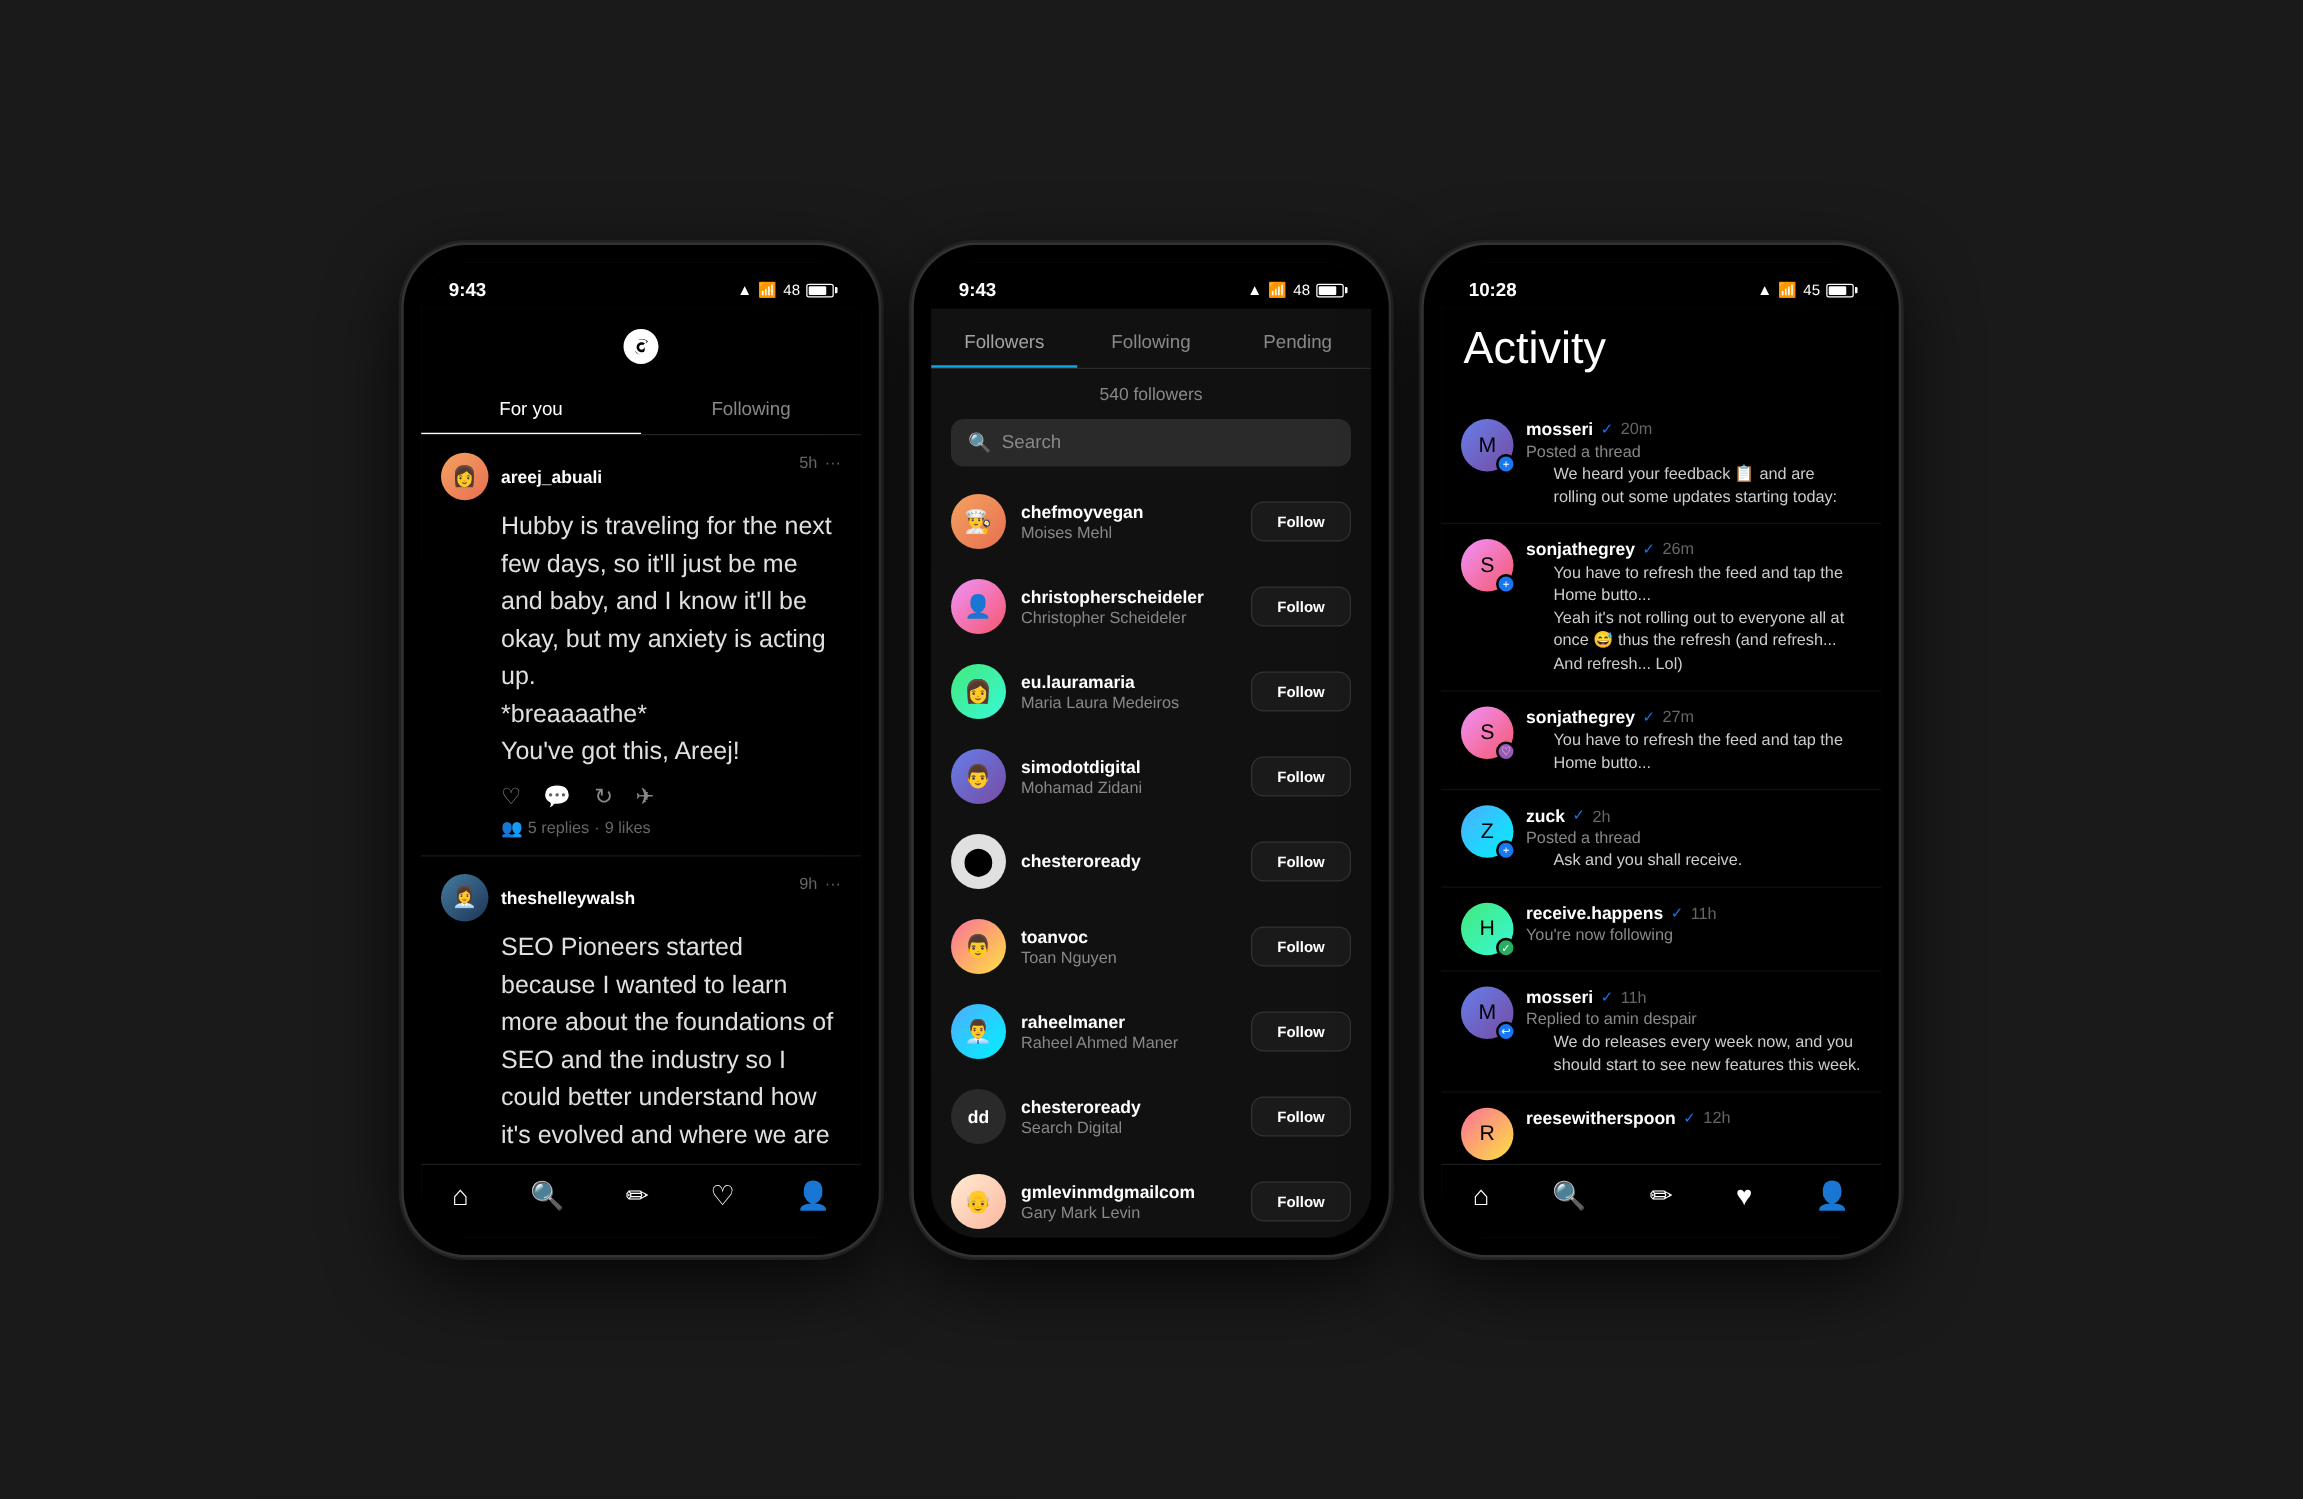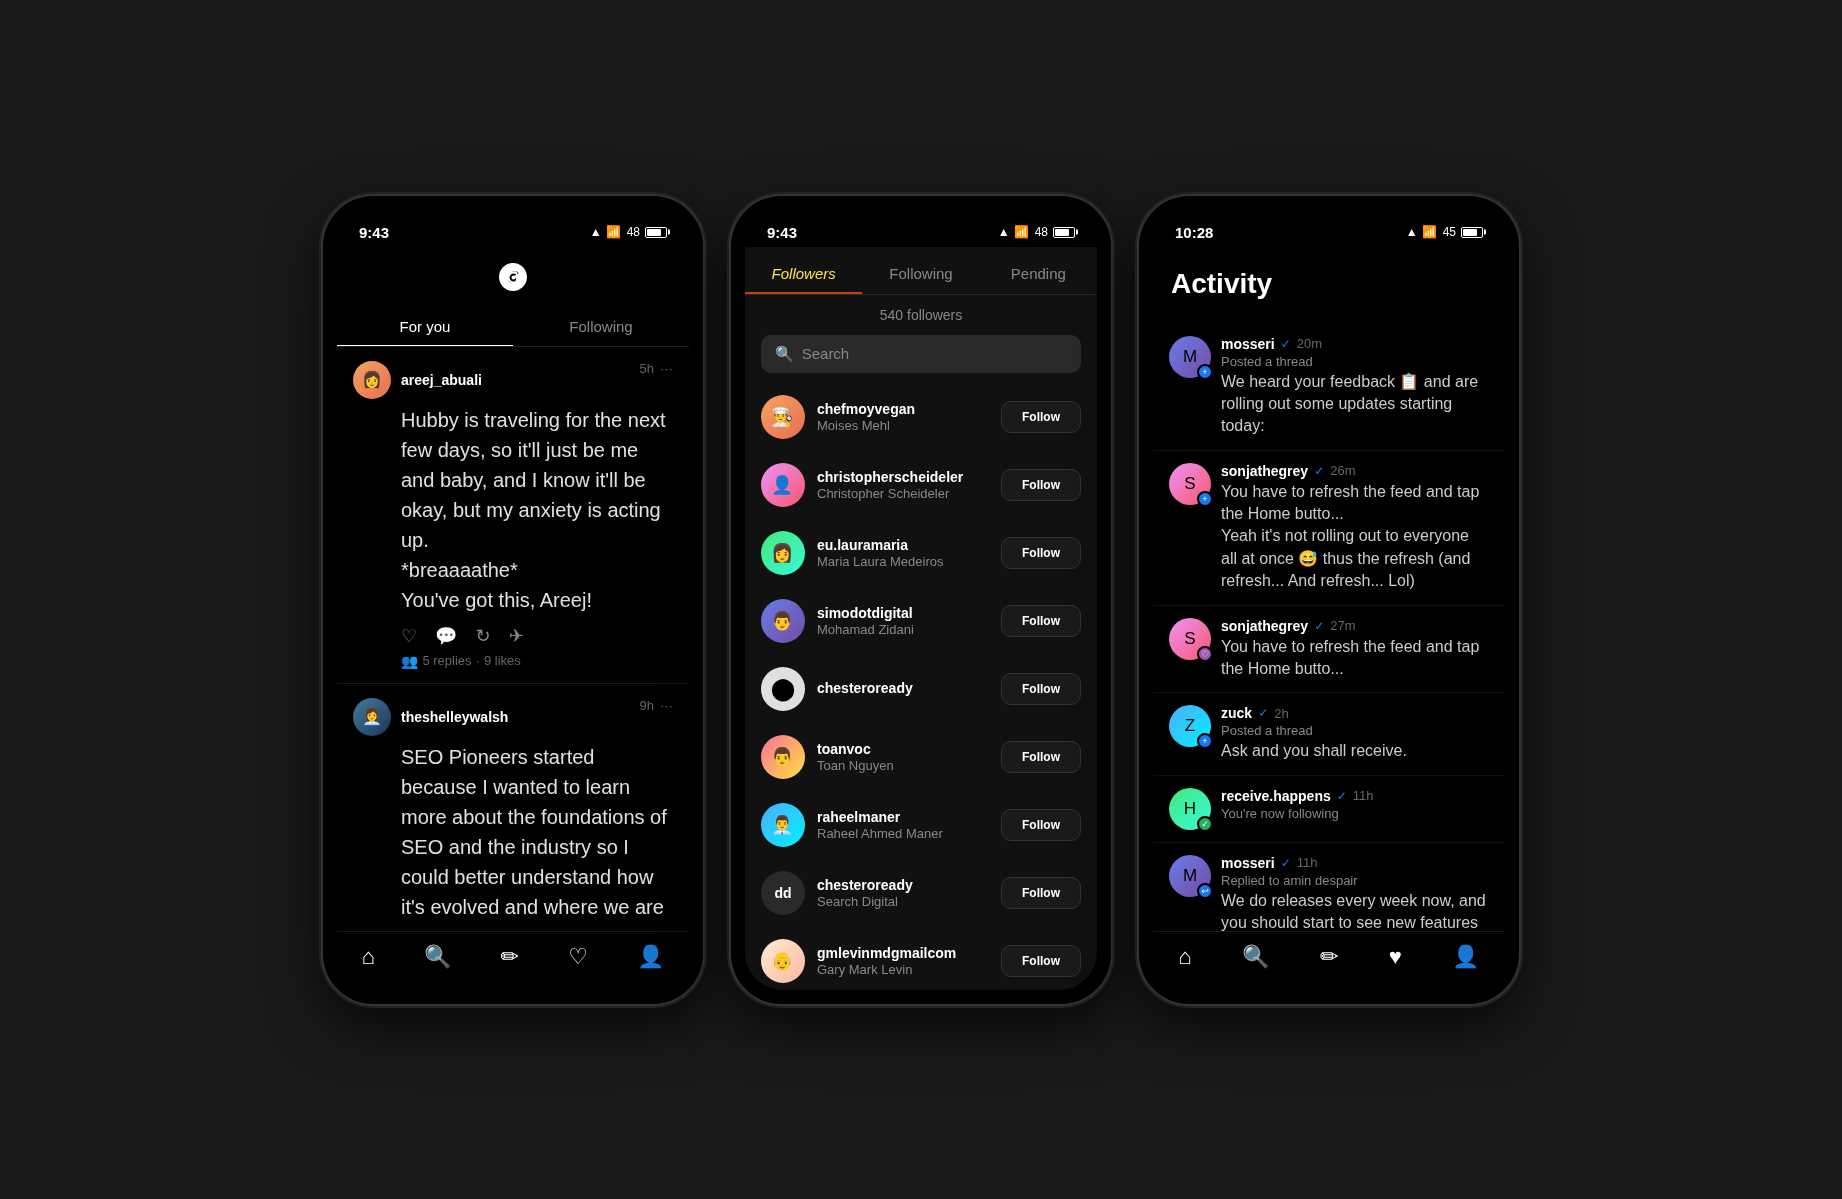--- a/index.html
+++ b/index.html
@@ -241,23 +241,22 @@
       flex: 1;
       text-align: center;
       padding: 10px 0;
       color: #888;
       font-size: 15px;
       font-weight: 500;
       cursor: pointer;
     }
 
     .followers-tab.active {
-      color: #fde047;
-      border-bottom: 2px solid #c2410c;
-      font-style: italic;
+      color: #a3a3a3;
+      border-bottom: 2px solid #0ea5e9;
     }
 
     .followers-count {
       text-align: center;
       color: #888;
       font-size: 14px;
       padding: 12px 0;
       border-radius: 16px;
     }
 
@@ -327,25 +326,24 @@
       overflow-y: auto;
       background: #000;
     }
     .activity-screen::-webkit-scrollbar { display: none; }
 
     .activity-header {
       padding: 10px 18px 12px;
     }
 
     .activity-title {
-      font-size: 28px;
-      font-weight: 700;
+      font-size: 36px;
+      font-weight: 400;
       color: #fff;
       margin-bottom: 12px;
-      margin-top: 11px;
     }
 
     .activity-tabs {
       display: flex;
       gap: 8px;
     }
 
     .activity-tab {
       padding: 7px 16px;
       border-radius: 20px;
@@ -430,22 +428,23 @@
     }
 
     .activity-action {
       color: #888;
       font-size: 13px;
       margin-bottom: 2px;
     }
 
     .activity-text {
       color: #ccc;
-      font-size: 16px;
+      font-size: 13px;
       line-height: 1.4;
+      margin-left: 22px;
     }
 
     
     .av-mosseri { background: linear-gradient(135deg, #667eea, #764ba2); }
     .av-sonja1 { background: linear-gradient(135deg, #f093fb, #f5576c); }
     .av-sonja2 { background: linear-gradient(135deg, #f093fb, #f5576c); }
     .av-zuck { background: linear-gradient(135deg, #4facfe, #00f2fe); }
     .av-hungry { background: linear-gradient(135deg, #43e97b, #38f9d7); }
     .av-mosseri2 { background: linear-gradient(135deg, #667eea, #764ba2); }
     .av-reese { background: linear-gradient(135deg, #fa709a, #fee140); }

